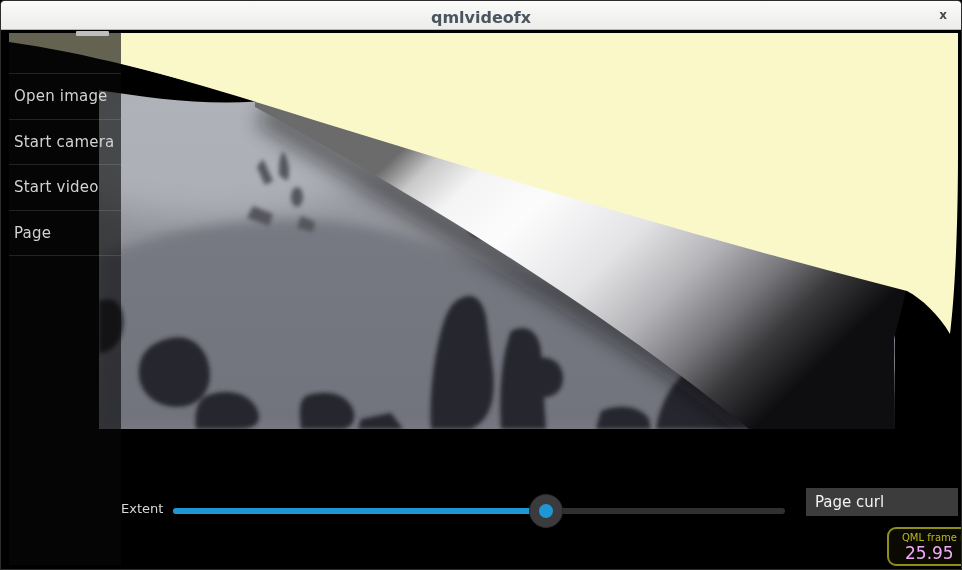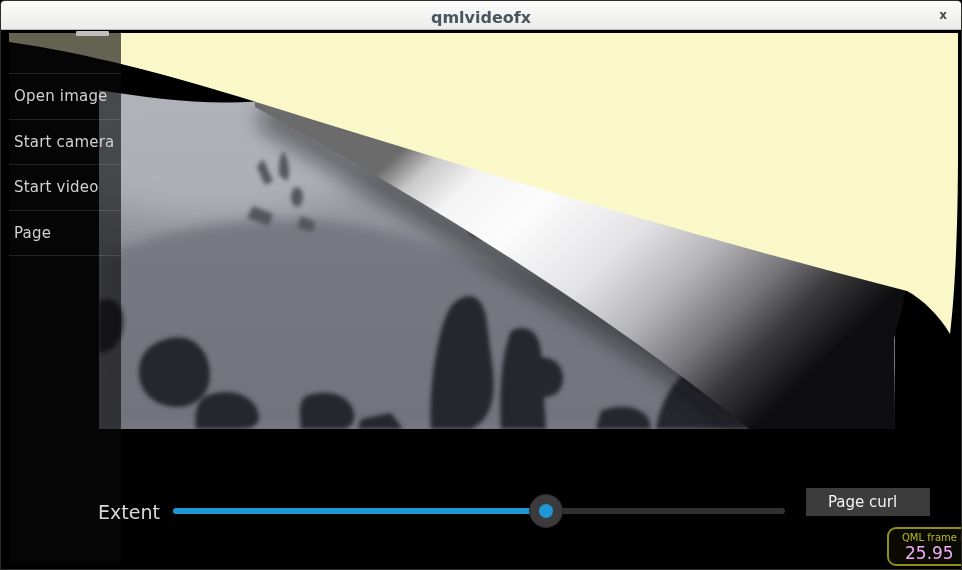--- a/index.html
+++ b/index.html
@@ -19,33 +19,33 @@
   .page-bg{fill:var(--page-background-yellow,#faf8c9);}
   
   .sidebar{position:absolute;left:8px;top:32px;width:112px;height:532px;
            background:rgba(8,8,8,0.62);z-index:10;}
   .menu-btn{position:absolute;left:75px;top:8px;width:33px;height:27px;z-index:11;}
   .menu-btn .bar{width:33px;height:5px;background:#bfbfbf;margin-bottom:6px;border-radius:1px;}
   .menu-list{position:absolute;left:0;top:40px;width:112px;border-top:1px solid rgba(255,255,255,0.12);}
   .menu-item{height:44.5px;line-height:44.5px;padding-left:5px;font-size:15px;color:#d2d2d2;
              border-bottom:1px solid rgba(255,255,255,0.12);letter-spacing:0.2px;}
   
-  .param-label{position:absolute;left:97px;top:500px;font-size:19px;color:#d8d8d8;z-index:20;}
+  .param-label{position:absolute;left:120px;top:500px;font-size:13px;color:#d8d8d8;z-index:20;}
   .slider-track{position:absolute;left:172px;top:507px;width:612px;height:6px;background:#303033;
                 border-radius:3px;z-index:20;}
   .slider-fill{position:absolute;left:0;top:0;height:6px;border-radius:3px;
                width:calc(var(--slider-fraction,0.61)*612px);
                background:var(--accent-blue,#1f97d4);}
   .slider-handle{position:absolute;top:493px;left:calc(172px + var(--slider-fraction,0.61)*612px - 17px);
                width:34px;height:34px;border-radius:50%;background:#3b3b3d;
                border:1px solid #2a2a2a;box-sizing:border-box;z-index:21;}
   .slider-handle .dot{position:absolute;left:9px;top:9px;width:14px;height:14px;border-radius:50%;
                background:var(--accent-blue,#1f97d4);}
-  .effect-btn{position:absolute;left:805px;top:487px;width:124px;height:28px;background:#3c3c3c;
-               color:#f2f2f2;font-size:15px;line-height:28px;padding-left:22px;box-sizing:border-box;
+  .effect-btn{position:absolute;left:805px;top:487px;width:152px;height:28px;background:#3c3c3c;
+               color:#f2f2f2;font-size:15px;line-height:28px;padding-left:9px;box-sizing:border-box;
                z-index:20;}
   .fps-box{position:absolute;left:886px;top:526px;width:96px;height:39px;background:#0a0a02;
                border:2px solid var(--fps-yellow-dim,#8f8f17);border-radius:9px;box-sizing:border-box;z-index:20;}
   .fps-label{position:absolute;left:13px;top:3px;font-size:10px;color:#b9b91c;white-space:nowrap;}
   .fps-value{position:absolute;left:16px;top:14px;font-size:17px;color:#f0abfc;}
 </style>
 </head>
 <body>
 
 <div class="window">

